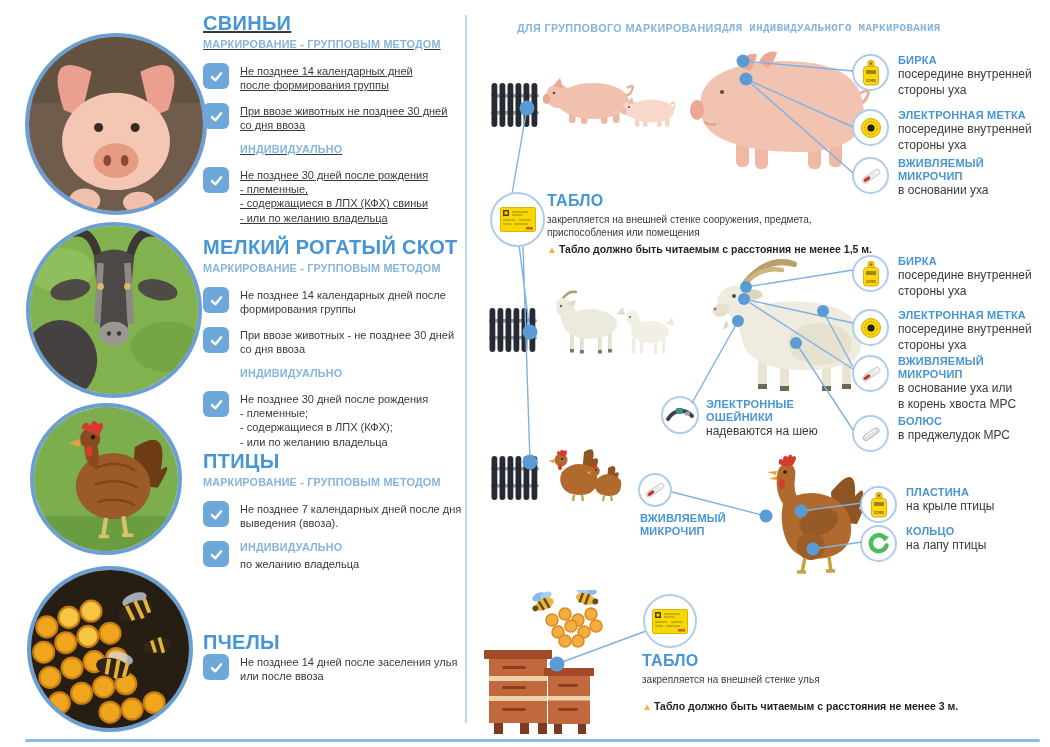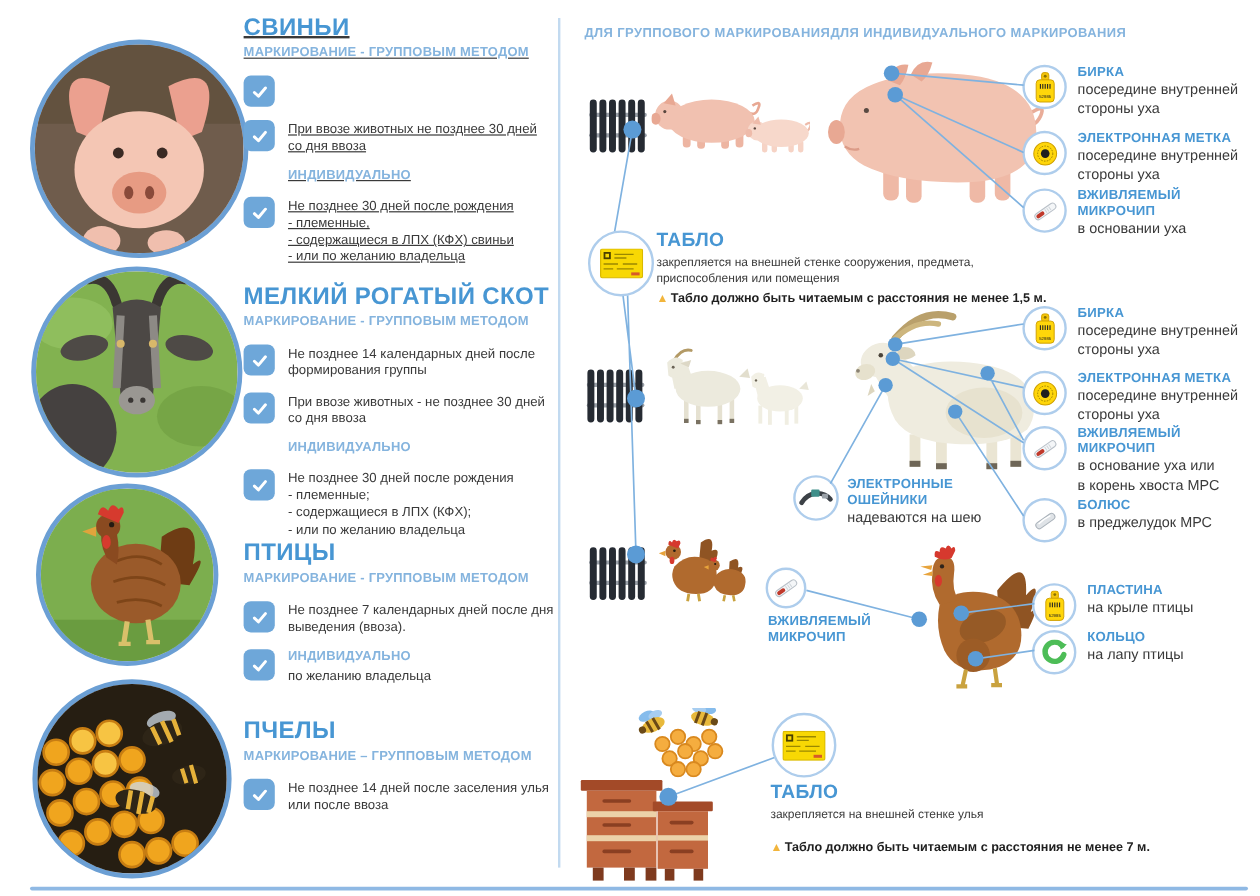--- a/index.html
+++ b/index.html
@@ -16,21 +16,21 @@
   .check-item{display:flex;align-items:flex-start;margin-bottom:11px;}
   .checkbox{width:26px;height:26px;border-radius:6px;background:#6ea7d9;flex:0 0 auto;
             display:flex;align-items:center;justify-content:center;margin-right:11px;}
   .check-text{font-size:11px;line-height:1.28;color:#3a3a3a;white-space:pre-line;padding-top:1px;}
   .ind-heading{font-size:10.8px;font-weight:bold;color:#85b4de;letter-spacing:.2px;margin:3px 0 12px 37px;}
   .ind-inline{font-size:10.8px;font-weight:bold;color:#85b4de;letter-spacing:.2px;margin-bottom:3px;}
   
   .vline{position:absolute;left:465px;top:15px;width:2px;height:708px;background:#c2daf0;}
   .hline{position:absolute;left:25px;top:739px;width:1015px;height:3px;background:#8fb9e4;border-radius:2px;}
   
-  .rh-header{position:absolute;font-size:10.8px;font-weight:bold;color:#85b4de;letter-spacing:.35px;}
+  .rh-header{position:absolute;font-size:10.8px;font-weight:bold;color:#85b4de;letter-spacing:.35px;margin-left:30px;}
   .abs{position:absolute;}
   .hub{position:absolute;border:2px solid #aecdec;border-radius:50%;background:#fff;
        display:flex;align-items:center;justify-content:center;box-sizing:border-box;}
   .callout{position:absolute;display:flex;align-items:flex-start;}
   .co-circle{width:37px;height:37px;border:2px solid #aecdec;border-radius:50%;background:#fff;flex:0 0 auto;
              display:flex;align-items:center;justify-content:center;box-sizing:border-box;}
   .co-circle.small{width:34px;height:34px;}
   .co-circle.big{width:38px;height:38px;}
   .co-body{margin-left:9px;width:152px;}
   .co-title{font-size:11px;font-weight:bold;color:#4796d3;line-height:1.2;white-space:pre-line;letter-spacing:.2px;}
@@ -165,20 +165,22 @@
 
   <div class="section" style="top:12px;text-decoration:underline;">
     <div class="sec-title">СВИНЬИ</div>
     <div class="sec-sub">МАРКИРОВАНИЕ - ГРУППОВЫМ МЕТОДОМ</div>
     <div class="check-item">
       <span class="checkbox">
           <svg viewBox="0 0 16 16" width="15" height="15">
             <path d="M3.2,8.6 L6.8,12 L13,4.6" stroke="#fff" stroke-width="2.6" fill="none" stroke-linecap="round" stroke-linejoin="round"></path>
           </svg>
         </span>
+      <div class="check-text">Не позднее 14 календарных дней
+после формирования группы</div>
     </div>
     <div class="check-item">
       <span class="checkbox">
           <svg viewBox="0 0 16 16" width="15" height="15">
             <path d="M3.2,8.6 L6.8,12 L13,4.6" stroke="#fff" stroke-width="2.6" fill="none" stroke-linecap="round" stroke-linejoin="round"></path>
           </svg>
         </span>
       <div class="check-text">При ввозе животных не позднее 30 дней
 со дня ввоза</div>
     </div>
@@ -249,39 +251,38 @@
             <path d="M3.2,8.6 L6.8,12 L13,4.6" stroke="#fff" stroke-width="2.6" fill="none" stroke-linecap="round" stroke-linejoin="round"></path>
           </svg>
         </span>
       <div>
         <div class="ind-inline">ИНДИВИДУАЛЬНО</div>
         <div class="check-text">по желанию владельца</div>
       </div>
     </div>
   </div>
 
-  <div class="section" style="top:598px;">
+  <div class="section" style="top:631px;">
     <div class="sec-title">ПЧЕЛЫ</div>
-    <div class="sec-sub">МАРКИРОВАНИЕ – ГРУППОВЫМ МЕТОДОМ</div>
     <div class="check-item">
       <span class="checkbox">
           <svg viewBox="0 0 16 16" width="15" height="15">
             <path d="M3.2,8.6 L6.8,12 L13,4.6" stroke="#fff" stroke-width="2.6" fill="none" stroke-linecap="round" stroke-linejoin="round"></path>
           </svg>
         </span>
       <div class="check-text">Не позднее 14 дней после заселения улья
 или после ввоза</div>
     </div>
   </div>
 
   <div class="vline"></div>
   <div class="hline"></div>
 
   <div class="rh-header" style="left:487px;top:22px;">ДЛЯ ГРУППОВОГО МАРКИРОВАНИЯ</div>
-  <div class="rh-header" style="left:692px;top:22px;">ДЛЯ ИНДИВИДУАЛЬНОГО МАРКИРОВАНИЯ</div>
+  <div class="rh-header" style="left:692px;top:22px;font-family:Liberation Mono, monospace;">ДЛЯ ИНДИВИДУАЛЬНОГО МАРКИРОВАНИЯ</div>
 
   <div class="abs" style="left:490px;top:82px;">
       <svg width="50" height="46">
         <use href="#fence"></use>
       </svg>
     </div>
   <div class="abs" style="left:488px;top:307px;">
       <svg width="50" height="46">
         <use href="#fence"></use>
       </svg>
@@ -472,21 +473,21 @@
 
   <div class="tablo-label" style="left:547px;top:192px;width:335px;">
     <div class="tl-title">ТАБЛО</div>
     <div class="tl-desc">закрепляется на внешней стенке сооружения, предмета,
 приспособления или помещения</div>
     <div class="tl-warning"><span class="tri">▲</span><span>Табло должно быть читаемым с расстояния не менее 1,5 м.</span></div>
   </div>
   <div class="tablo-label" style="left:642px;top:652px;width:340px;">
     <div class="tl-title">ТАБЛО</div>
     <div class="tl-desc">закрепляется на внешней стенке улья</div>
-    <div class="tl-warning" style="margin-top:14px;"><span class="tri">▲</span><span>Табло должно быть читаемым с расстояния не менее 7 м.</span></div>
+    <div class="tl-warning" style="margin-top:14px;"><span class="tri">▲</span><span>Табло должно быть читаемым с расстояния не менее 3 м.</span></div>
   </div>
 
   <div class="callout" style="left:852px;top:54px;">
     <span class="co-circle">
       <svg width="20" height="26" viewBox="0 0 20 26">
           <rect x="7" y="0.5" width="6" height="7" rx="2" fill="#f4c50a" stroke="#cfa000" stroke-width="0.8"></rect>
           <circle cx="10" cy="3.5" r="1.2" fill="#8a7000"></circle>
           <rect x="2.5" y="6.5" width="15" height="18.5" rx="3" fill="#ffd60a" stroke="#cfa000" stroke-width="0.8"></rect>
           <path stroke="#222" stroke-width="0.9" d="M6,10 v4 M8,10 v4 M10,10 v4 M12,10 v4 M14,10 v4"></path>
           <text x="10" y="22" font-size="3.6" text-anchor="middle" fill="#222">52985</text>

